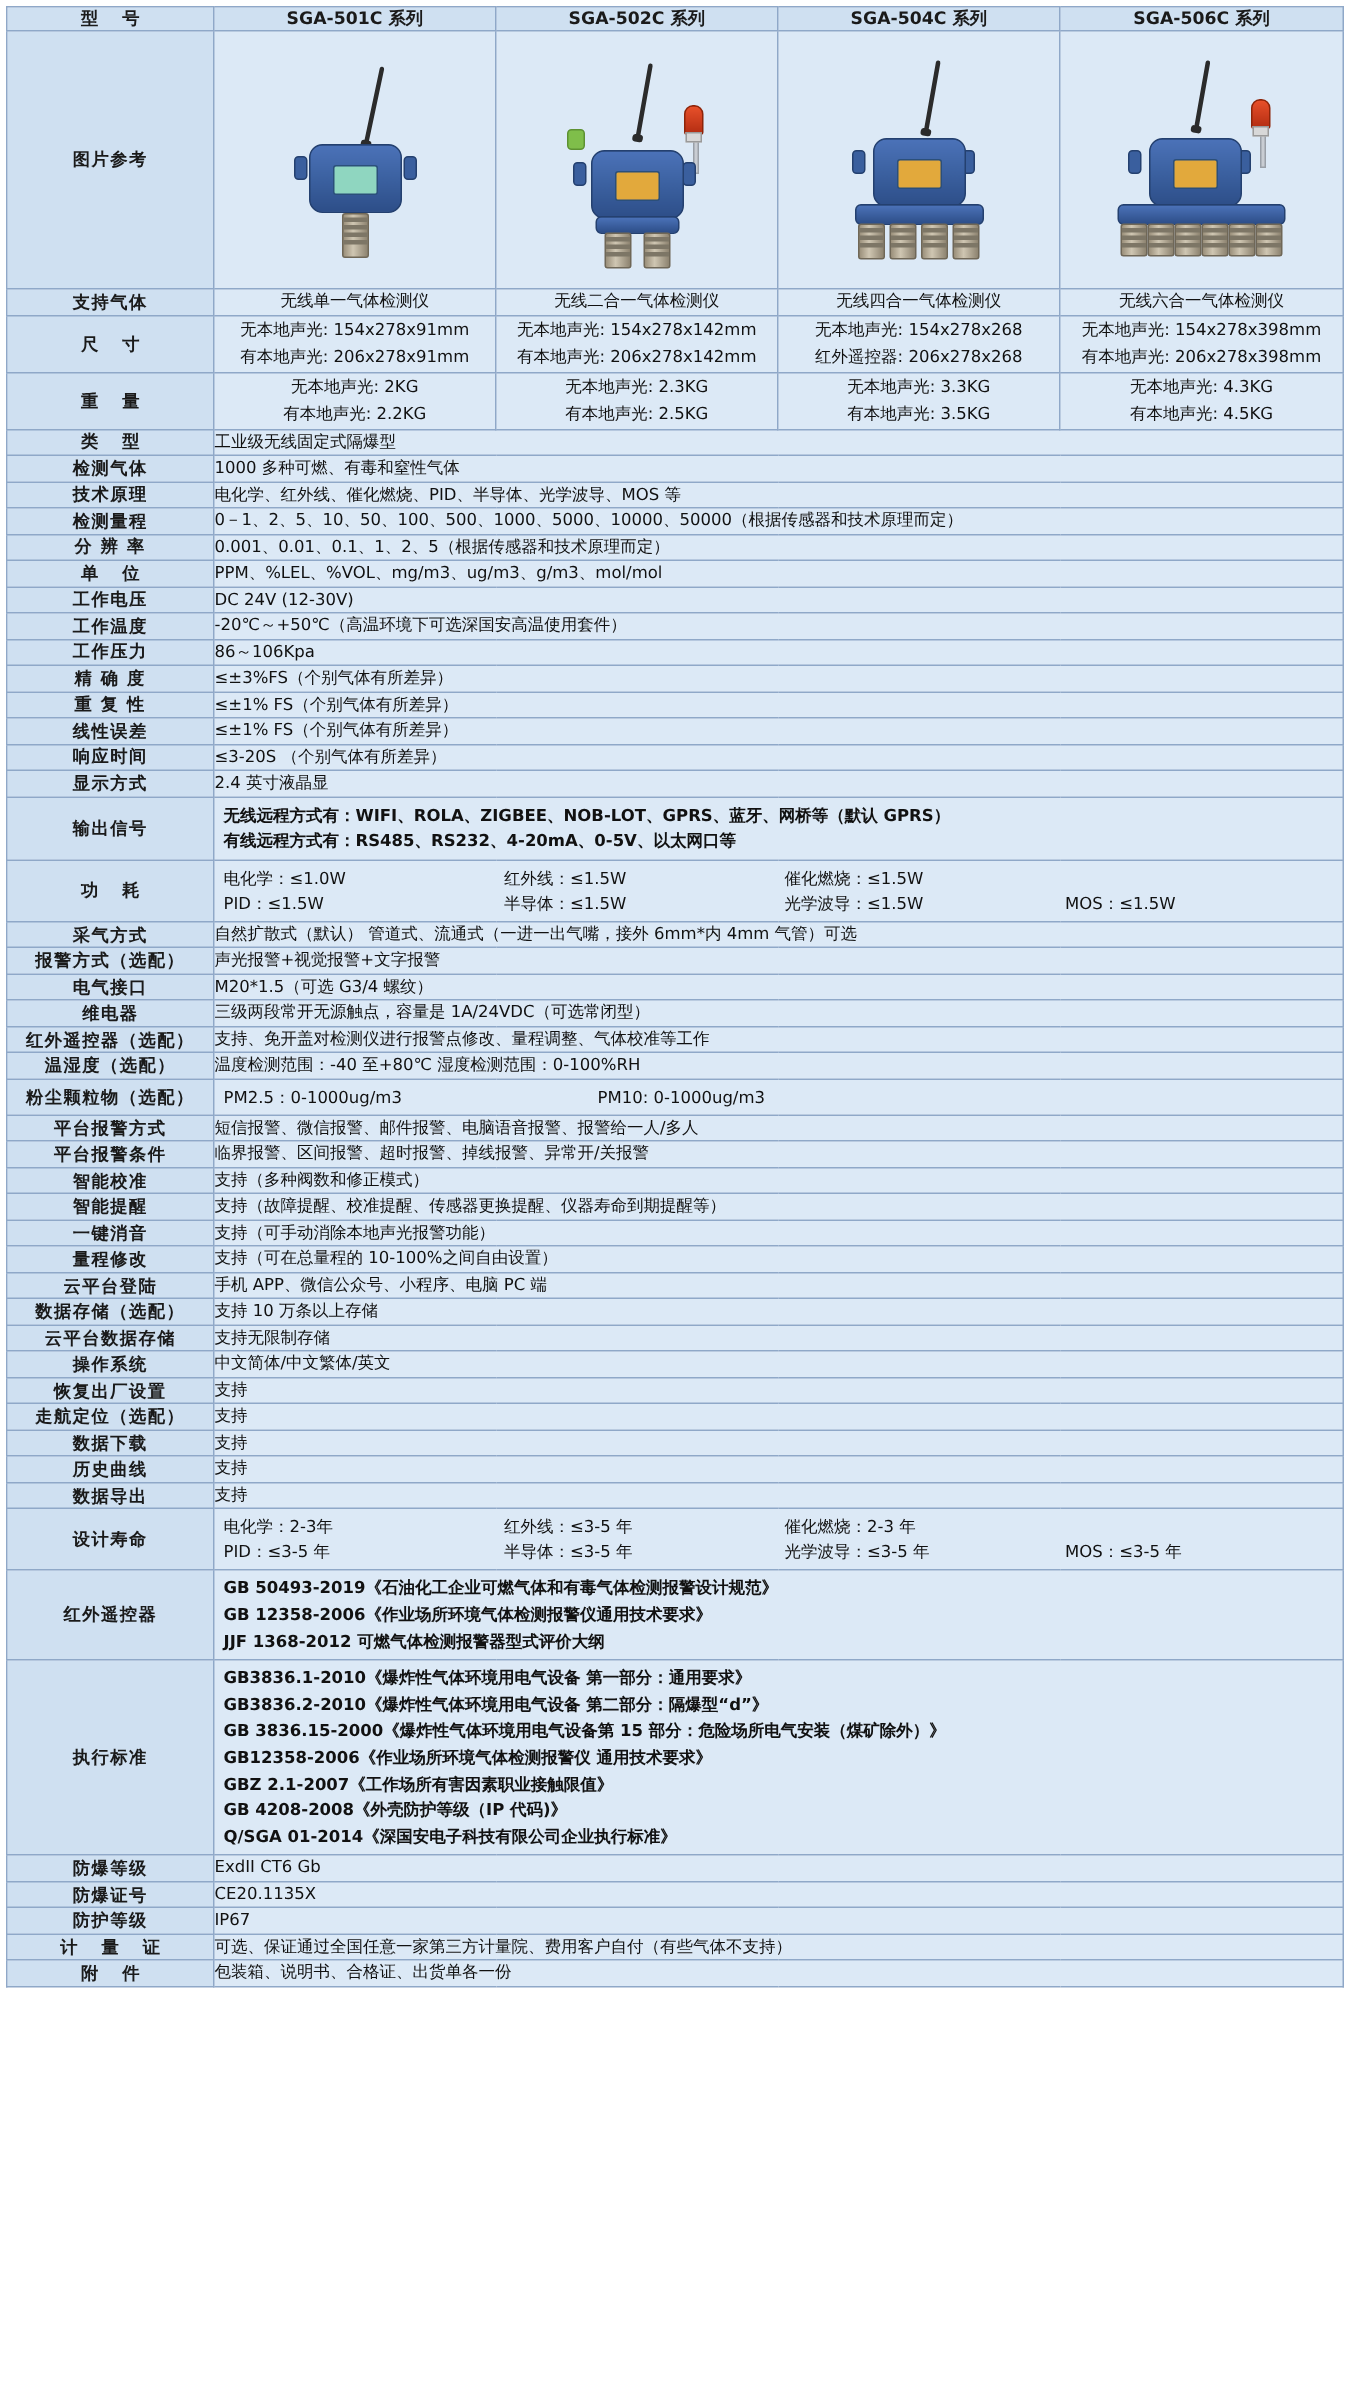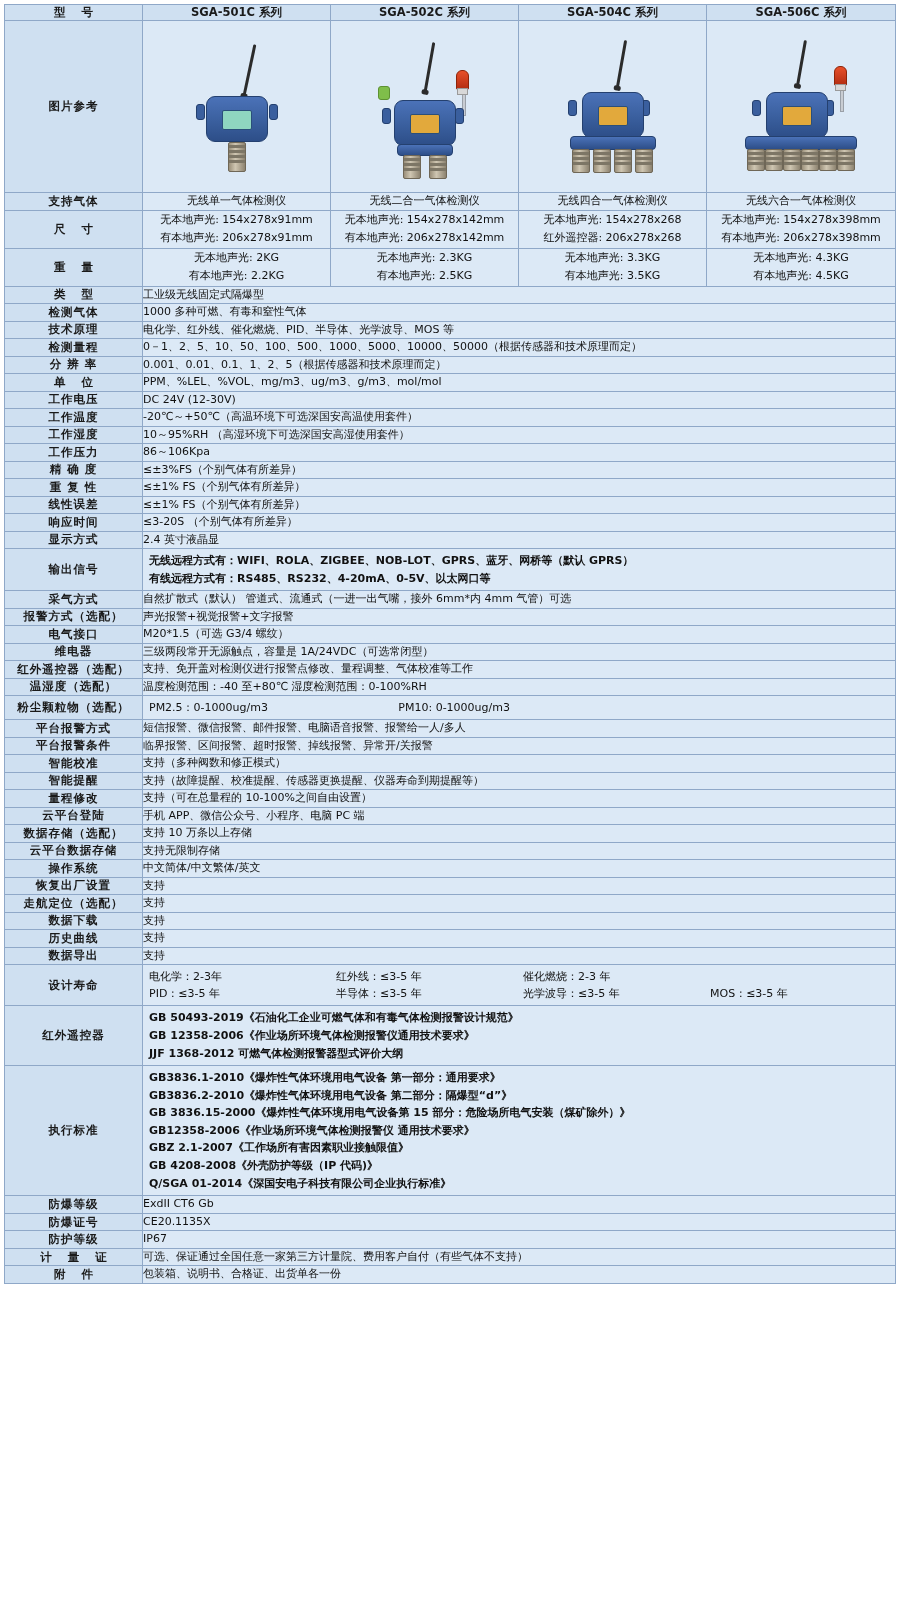--- a/index.html
+++ b/index.html
@@ -392,24 +392,20 @@
   </tr>
   <tr>
     <td class="lbl">工作电压</td>
     <td class="val" colspan="4">DC 24V (12-30V)</td>
   </tr>
   <tr>
     <td class="lbl">工作温度</td>
     <td class="val" colspan="4">-20℃～+50℃（高温环境下可选深国安高温使用套件）</td>
   </tr>
   <tr>
-    <td class="lbl">工作湿度</td>
-    <td class="val" colspan="4">10～95%RH  （高湿环境下可选深国安高湿使用套件）</td>
-  </tr>
-  <tr>
     <td class="lbl">工作压力</td>
     <td class="val" colspan="4">86～106Kpa</td>
   </tr>
   <tr>
     <td class="lbl">精 确 度</td>
     <td class="val" colspan="4">≤±3%FS（个别气体有所差异）</td>
   </tr>
   <tr>
     <td class="lbl">重 复 性</td>
     <td class="val" colspan="4">≤±1% FS（个别气体有所差异）</td>
@@ -430,20 +426,35 @@
   <tr>
     <td class="lbl">输出信号</td>
     <td class="val" colspan="4">
       <div class="lines">
         <div>无线远程方式有：WIFI、ROLA、ZIGBEE、NOB-LOT、GPRS、蓝牙、网桥等（默认 GPRS）</div>
         <div>有线远程方式有：RS485、RS232、4-20mA、0-5V、以太网口等</div>
       </div>
     </td>
   </tr>
 
+  <tr>
+    <td class="lbl sp">功  耗</td>
+    <td class="val" colspan="4">
+      <div class="grid4">
+        <div>电化学：≤1.0W</div>
+        <div>红外线：≤1.5W</div>
+        <div>催化燃烧：≤1.5W</div>
+        <div></div>
+        <div>PID：≤1.5W</div>
+        <div>半导体：≤1.5W</div>
+        <div>光学波导：≤1.5W</div>
+        <div>MOS：≤1.5W</div>
+      </div>
+    </td>
+  </tr>
 
   <tr>
     <td class="lbl">采气方式</td>
     <td class="val" colspan="4">自然扩散式（默认） 管道式、流通式（一进一出气嘴，接外 6mm*内 4mm 气管）可选</td>
   </tr>
   <tr>
     <td class="lbl">报警方式（选配）</td>
     <td class="val" colspan="4">声光报警+视觉报警+文字报警</td>
   </tr>
   <tr>
@@ -482,20 +493,24 @@
     <td class="lbl">平台报警条件</td>
     <td class="val" colspan="4">临界报警、区间报警、超时报警、掉线报警、异常开/关报警</td>
   </tr>
   <tr>
     <td class="lbl">智能校准</td>
     <td class="val" colspan="4">支持（多种阀数和修正模式）</td>
   </tr>
   <tr>
     <td class="lbl">智能提醒</td>
     <td class="val" colspan="4">支持（故障提醒、校准提醒、传感器更换提醒、仪器寿命到期提醒等）</td>
+  </tr>
+  <tr>
+    <td class="lbl">一键消音</td>
+    <td class="val" colspan="4">支持（可手动消除本地声光报警功能）</td>
   </tr>
   <tr>
     <td class="lbl">量程修改</td>
     <td class="val" colspan="4">支持（可在总量程的 10-100%之间自由设置）</td>
   </tr>
   <tr>
     <td class="lbl">云平台登陆</td>
     <td class="val" colspan="4">手机 APP、微信公众号、小程序、电脑 PC 端</td>
   </tr>
   <tr>

